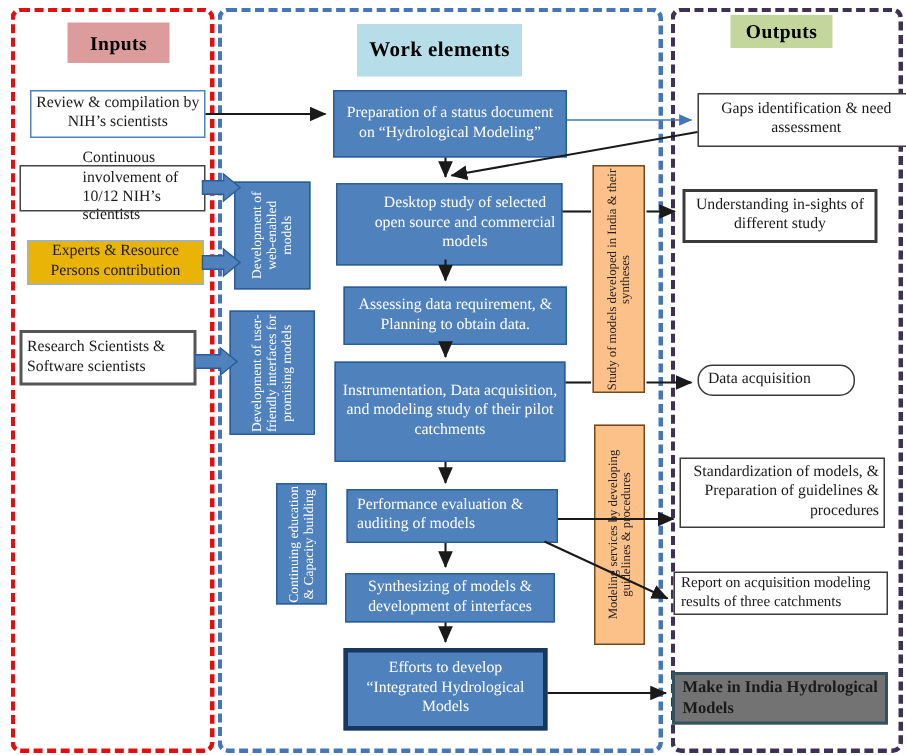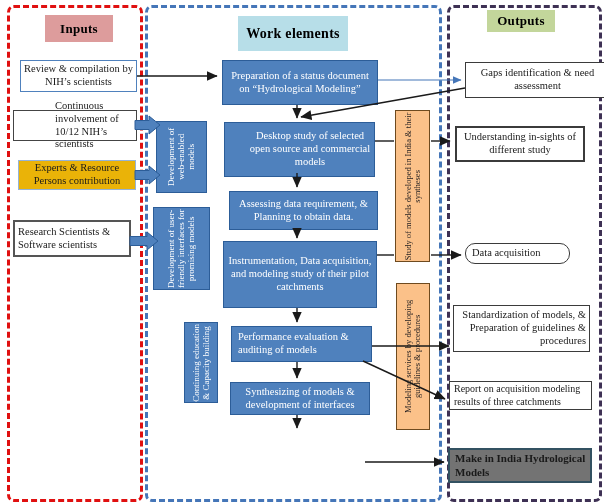--- a/index.html
+++ b/index.html
@@ -83,20 +83,21 @@
   <div class="node in2">Continuous involvement of 10/12 NIH’s scientists</div>
   <div class="node in3">Experts &amp; Resource Persons contribution</div>
   <div class="node in4">Research Scientists &amp; Software scientists</div>
 
   <div class="node wbox w1">Preparation of a status document on “Hydrological Modeling”</div>
   <div class="node wbox w2">Desktop study of selected open source and commercial models</div>
   <div class="node wbox w3">Assessing data requirement, &amp; Planning to obtain data.</div>
   <div class="node wbox w4">Instrumentation, Data acquisition, and modeling study of their pilot catchments</div>
   <div class="node wbox w5">Performance evaluation &amp; auditing of models</div>
   <div class="node wbox w6">Synthesizing of models &amp; development of interfaces</div>
+  <div class="node wbox w7">Efforts to develop “Integrated Hydrological Models</div>
 
   <div class="vbox sblue s1">
     <span class="vt">Development of web-enabled models</span>
   </div>
   <div class="vbox sblue s2">
     <span class="vt">Development of user-friendly interfaces for promising models</span>
   </div>
   <div class="vbox sblue s3">
     <span class="vt">Continuing education &amp; Capacity building</span>
   </div>

